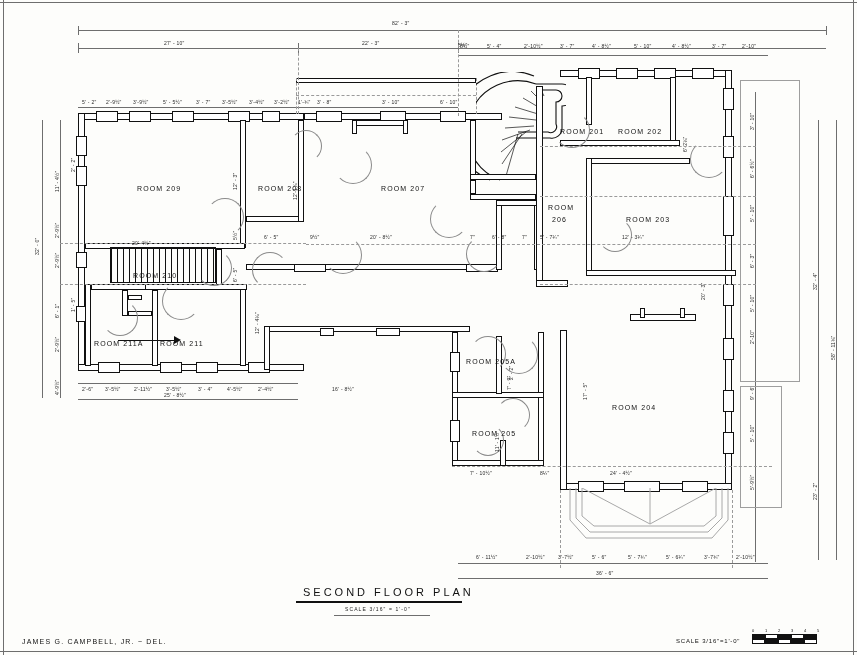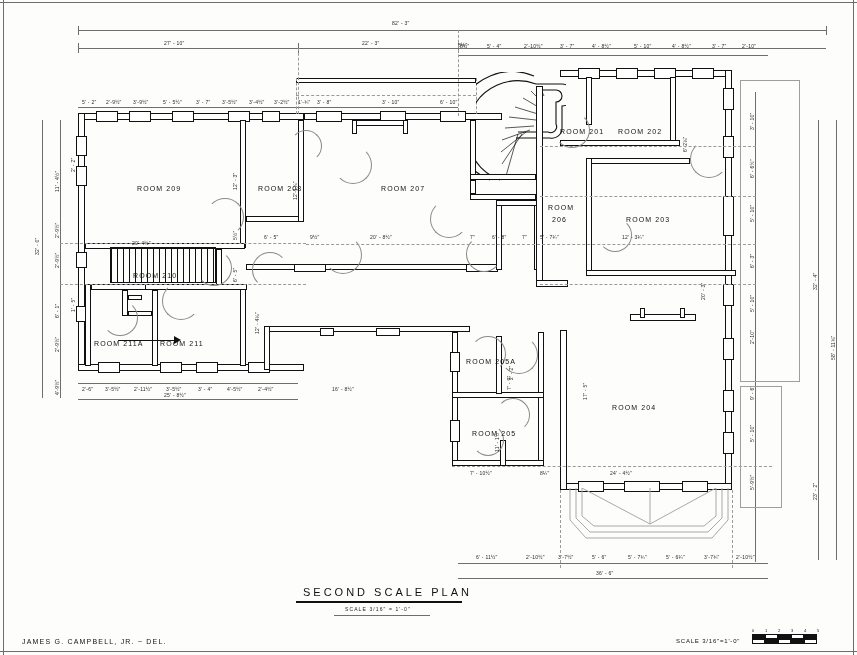--- a/index.html
+++ b/index.html
@@ -343,21 +343,21 @@
   <div class="abs dash" style="left:306px;top:244px;width:450px;"></div>
   <div class="abs dash" style="left:540px;top:146px;width:216px;"></div>
   <div class="abs dash" style="left:540px;top:196px;width:216px;"></div>
   <div class="abs dash" style="left:540px;top:284px;width:216px;"></div>
   <div class="abs dash" style="left:452px;top:466px;width:320px;"></div>
   <div class="abs vdash" style="left:298px;top:48px;height:66px;"></div>
   <div class="abs vdash" style="left:458px;top:30px;height:86px;"></div>
   <div class="abs vdash" style="left:560px;top:490px;height:78px;"></div>
   <div class="abs vdash" style="left:732px;top:490px;height:78px;"></div>
 
-  <div class="abs title" style="left:303px;top:586px;">SECOND SCALE PLAN</div>
+  <div class="abs title" style="left:303px;top:586px;">SECOND FLOOR PLAN</div>
   <div class="abs titleline" style="left:296px;top:601px;width:166px;"></div>
   <div class="abs subtitle" style="left:345px;top:606px;">SCALE  3/16" = 1'-0"</div>
   <div class="abs hl thin" style="left:334px;top:615px;width:96px;"></div>
 
   <div class="abs credit" style="left:22px;top:638px;">JAMES G. CAMPBELL, JR. ~ DEL.</div>
 
   <div class="abs scaletxt" style="left:676px;top:638px;">SCALE 3/16"=1'-0"</div>
   <div class="abs ticknum" style="left:752px;top:628px;">0</div>
   <div class="abs ticknum" style="left:765px;top:628px;">1</div>
   <div class="abs ticknum" style="left:778px;top:628px;">2</div>

